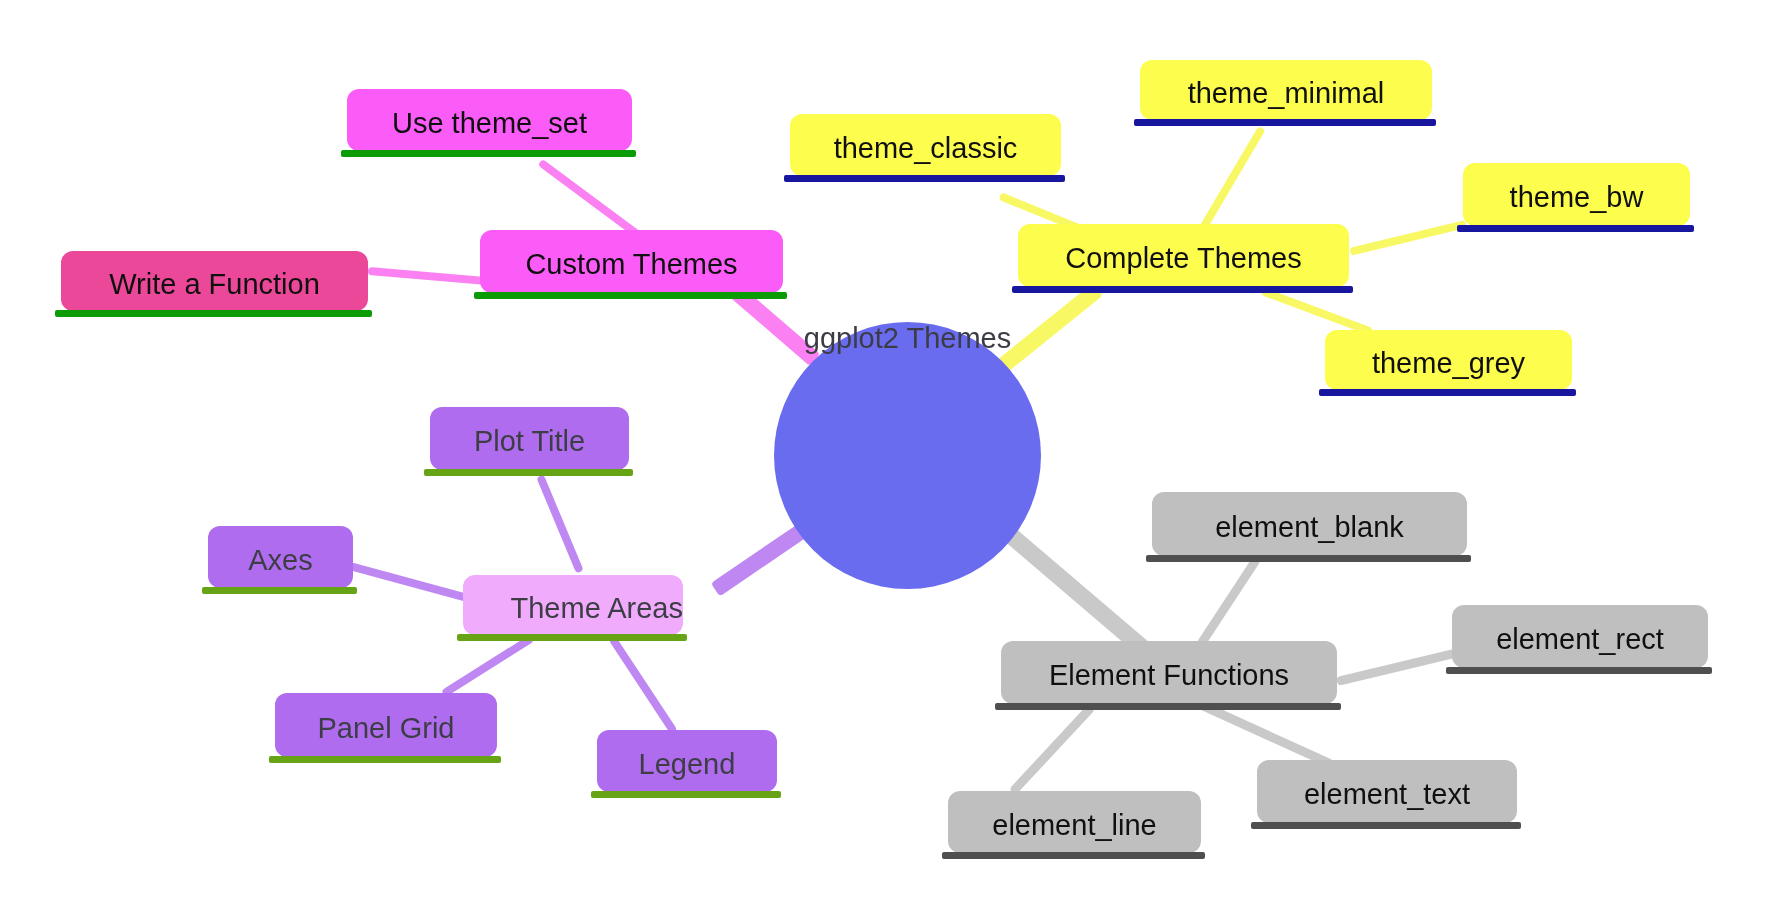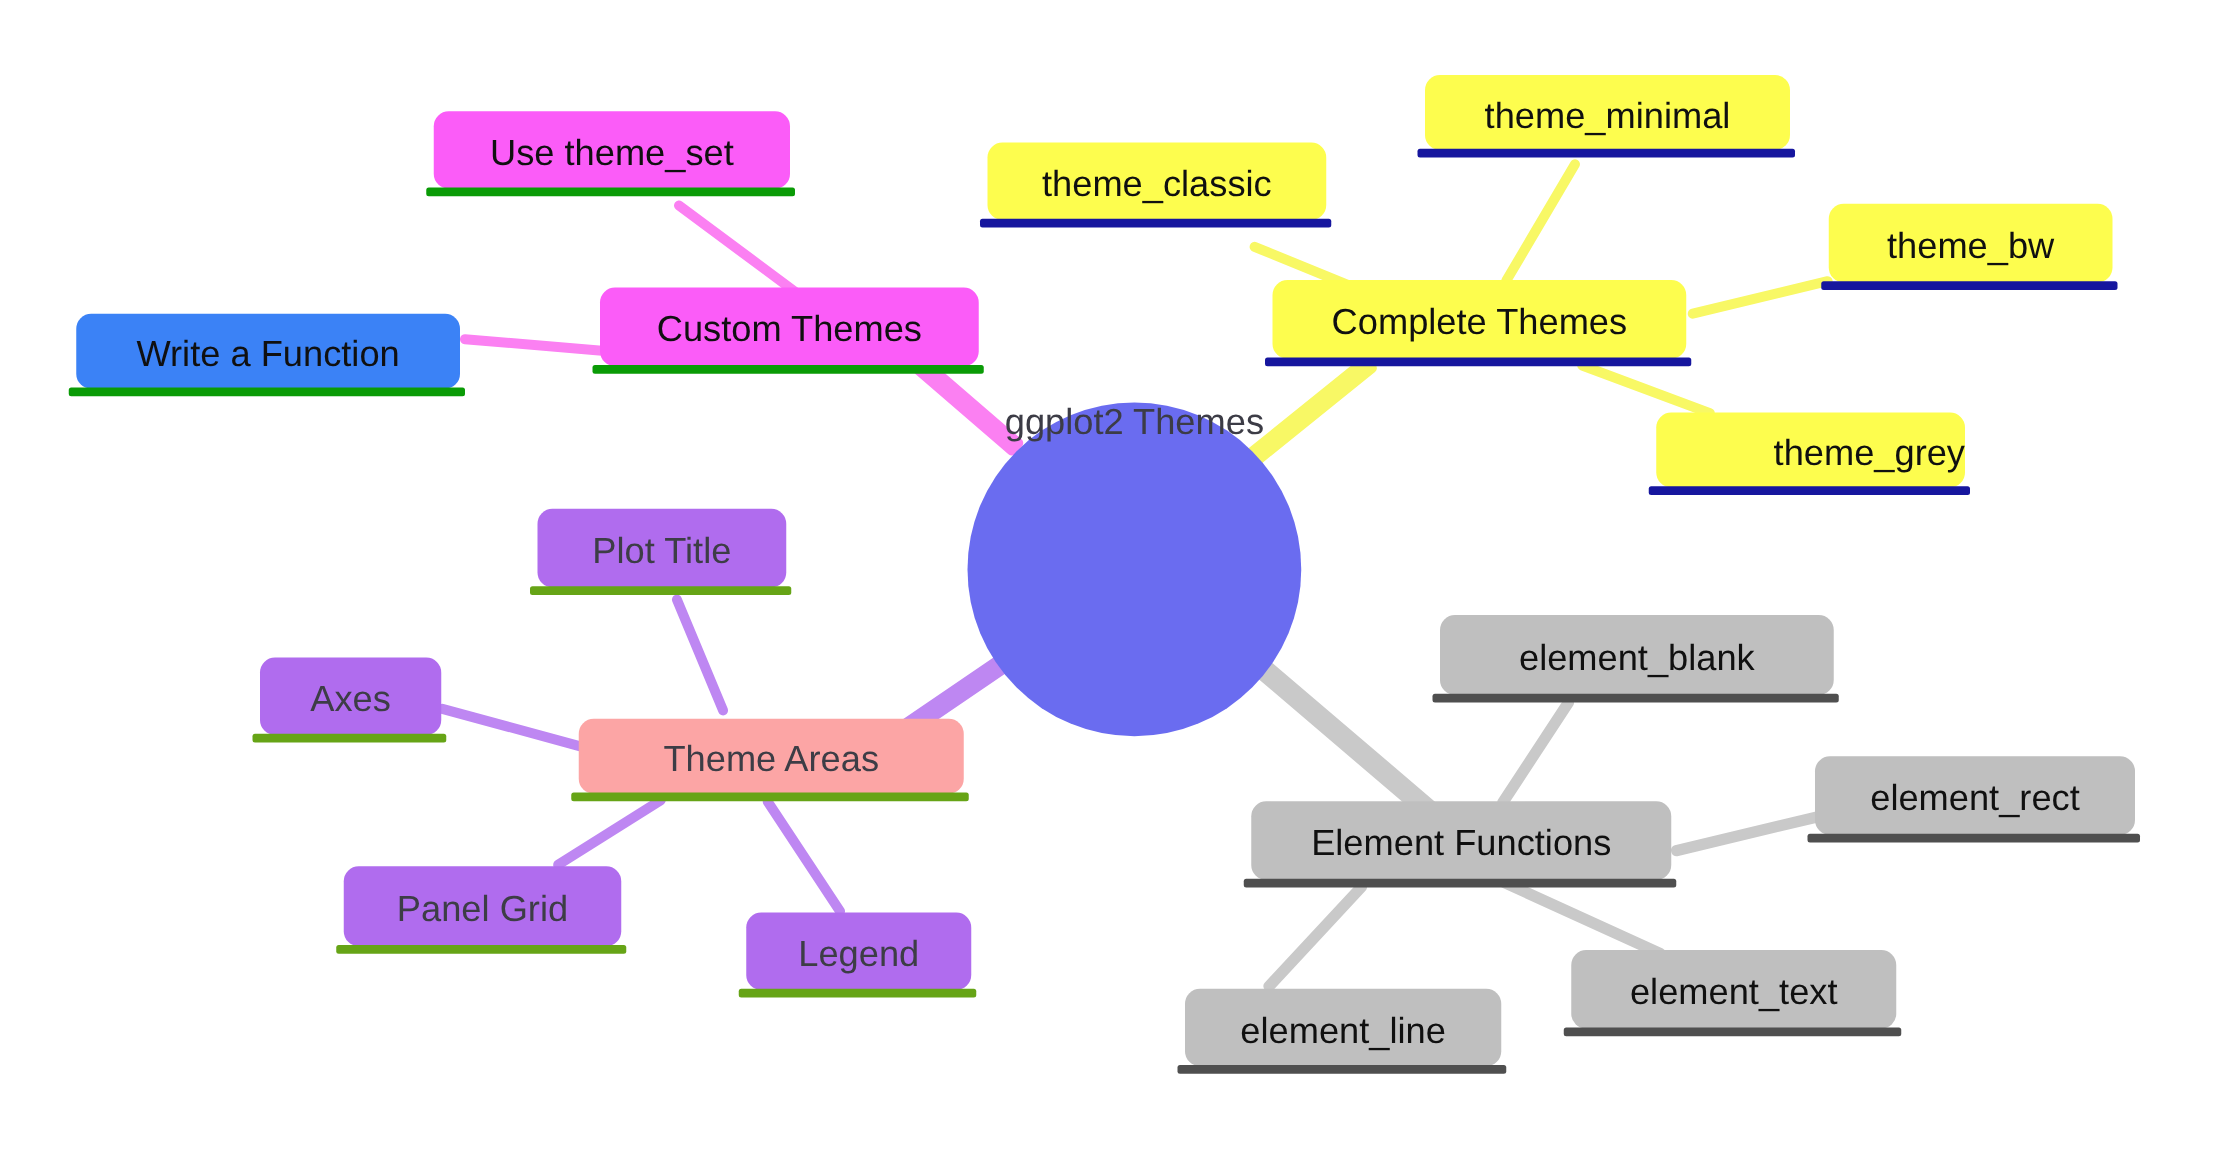--- a/index.html
+++ b/index.html
@@ -70,47 +70,47 @@
   </div>
 
   <div class="node" style="left: 480px; top: 230px; width: 303px; height: 63px; background: rgb(251, 92, 248); color: rgb(16, 16, 16);">
     <span>Custom Themes</span>
     <div class="underline" style="background: rgb(10, 155, 6);"></div>
   </div>
   <div class="node" style="left: 347px; top: 89px; width: 285px; height: 62px; background: rgb(251, 92, 248); color: rgb(16, 16, 16);">
     <span>Use theme_set</span>
     <div class="underline" style="background: rgb(10, 155, 6);"></div>
   </div>
-  <div class="node" style="left: 61px; top: 251px; width: 307px; height: 60px; background: #3b82f6; color: rgb(16, 16, 16);">
+  <div class="node" style="left: 61px; top: 251px; width: 307px; height: 60px; background: #ec4899; color: rgb(16, 16, 16);">
     <span>Write a Function</span>
     <div class="underline" style="background: rgb(10, 155, 6);"></div>
   </div>
 
   <div class="node" style="left: 1018px; top: 224px; width: 331px; height: 63px; background: rgb(253, 253, 78); color: rgb(16, 16, 16);">
     <span>Complete Themes</span>
     <div class="underline" style="background: rgb(22, 22, 158);"></div>
   </div>
   <div class="node" style="left: 790px; top: 114px; width: 271px; height: 62px; background: rgb(253, 253, 78); color: rgb(16, 16, 16);">
     <span>theme_classic</span>
     <div class="underline" style="background: rgb(22, 22, 158);"></div>
   </div>
   <div class="node" style="left: 1140px; top: 60px; width: 292px; height: 60px; background: rgb(253, 253, 78); color: rgb(16, 16, 16);">
     <span>theme_minimal</span>
     <div class="underline" style="background: rgb(22, 22, 158);"></div>
   </div>
   <div class="node" style="left: 1463px; top: 163px; width: 227px; height: 63px; background: rgb(253, 253, 78); color: rgb(16, 16, 16);">
     <span>theme_bw</span>
     <div class="underline" style="background: rgb(22, 22, 158);"></div>
   </div>
-  <div class="node" style="left: 1325px; top: 330px; width: 247px; height: 60px; background: rgb(253, 253, 78); color: rgb(16, 16, 16); justify-content: flex-end;">
+  <div class="node" style="left: 1325px; top: 330px; width: 247px; height: 60px; background: rgb(253, 253, 78); color: rgb(16, 16, 16);">
     <span>theme_grey</span>
     <div class="underline" style="background: rgb(22, 22, 158);"></div>
   </div>
 
-  <div class="node" style="left: 463px; top: 575px; width: 308px; height: 60px; background: #fca5a5; color: rgb(61, 61, 70);">
+  <div class="node" style="left: 463px; top: 575px; width: 220px; height: 60px; background: #f0abfc; color: rgb(61, 61, 70); justify-content: flex-end;">
     <span>Theme Areas</span>
     <div class="underline" style="background: rgb(102, 164, 22);"></div>
   </div>
   <div class="node" style="left: 430px; top: 407px; width: 199px; height: 63px; background: rgb(176, 108, 238); color: rgb(61, 61, 70);">
     <span>Plot Title</span>
     <div class="underline" style="background: rgb(102, 164, 22);"></div>
   </div>
   <div class="node" style="left: 208px; top: 526px; width: 145px; height: 62px; background: rgb(176, 108, 238); color: rgb(61, 61, 70);">
     <span>Axes</span>
     <div class="underline" style="background: rgb(102, 164, 22);"></div>

